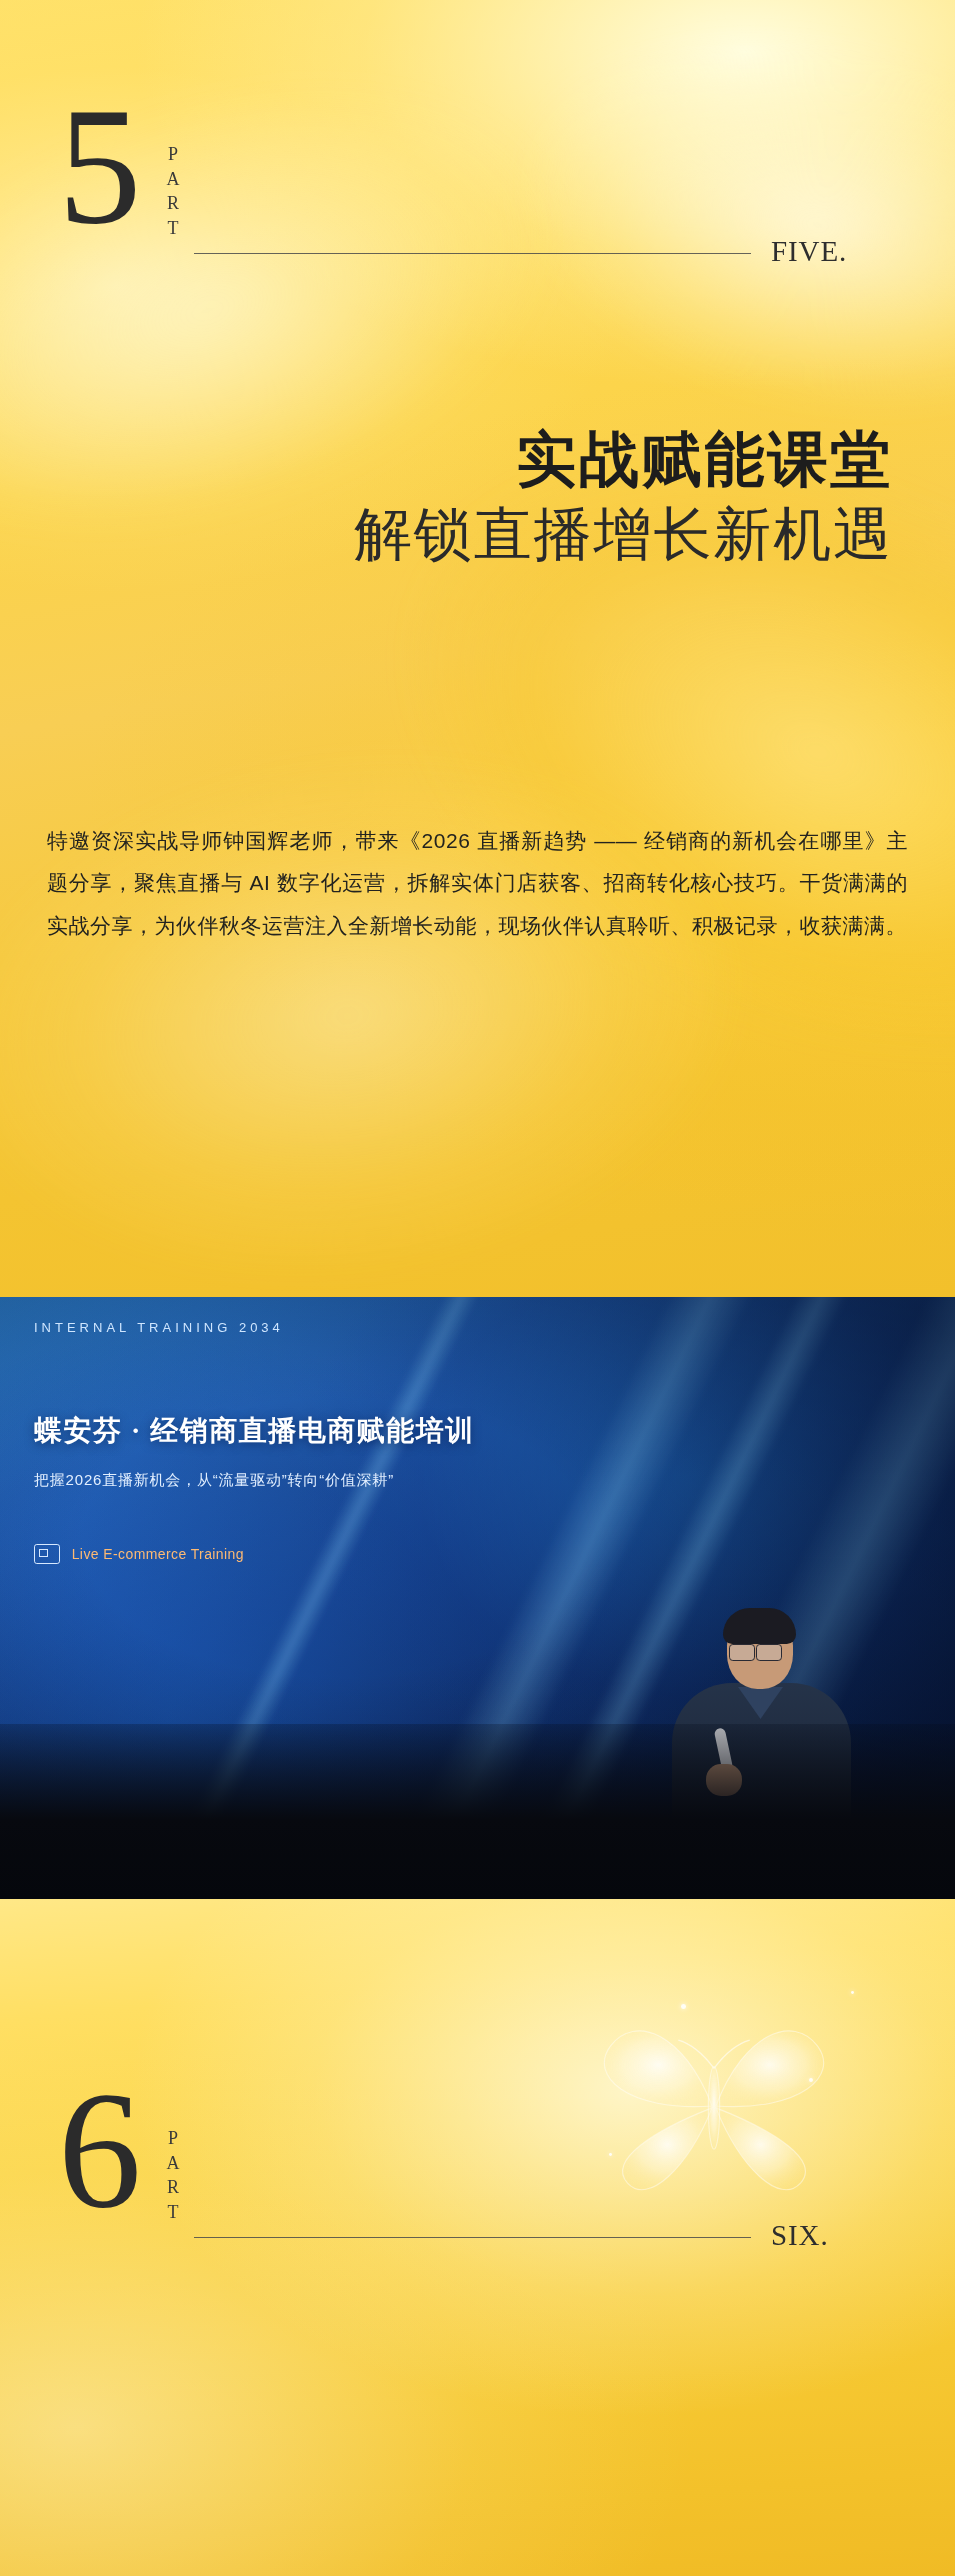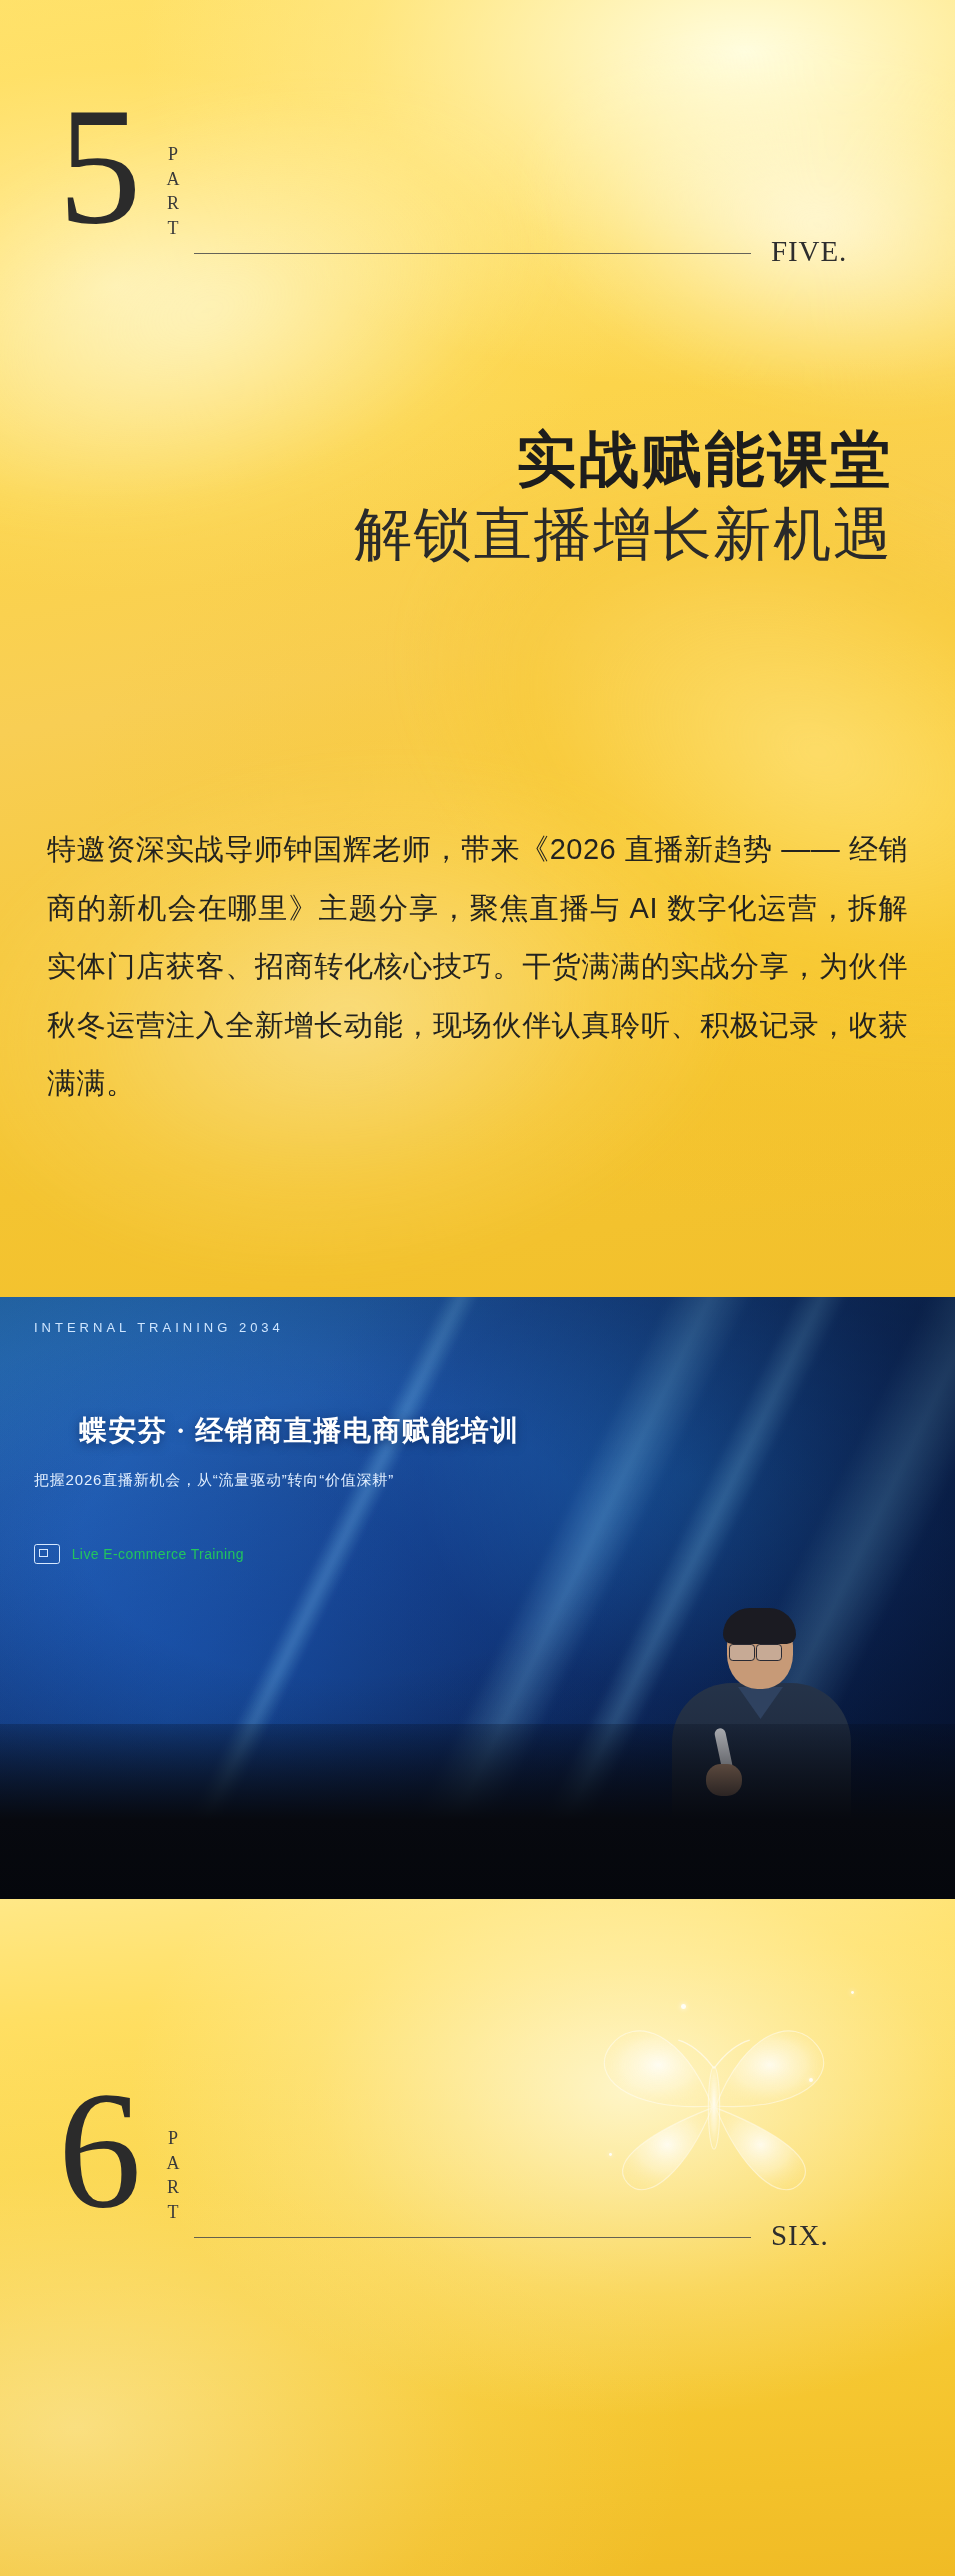--- a/index.html
+++ b/index.html
@@ -133,21 +133,21 @@
     white-space: nowrap;
   }
 
   
   .body-copy {
     position: absolute;
     left: 47px;
     top: 820px;
     width: 861px;
     font-family: "Liberation Sans", sans-serif;
-    font-size: 29px;
+    font-size: 21px;
     line-height: 2.02;
     color: #23231f;
     letter-spacing: 0.5px;
     text-align: justify;
   }
 
   
   .photo {
     position: absolute;
     left: 0;
@@ -193,21 +193,20 @@
   }
   .ph-title {
     position: absolute;
     left: 34px; top: 115px;
     color: #ffffff;
     font-size: 28px;
     font-weight: bold;
     letter-spacing: 1.5px;
     font-family: "Liberation Serif", serif;
     text-shadow: 0 1.9px 9.4px rgba(0,20,60,0.5);
-    margin-left: 45px;
   }
   .ph-sub {
     position: absolute;
     left: 34px; top: 174px;
     color: #e2efff;
     font-size: 15px;
     letter-spacing: 0.8px;
     font-family: "Liberation Sans", sans-serif;
   }
   .ph-tagrow {
@@ -224,21 +223,21 @@
     position: relative;
   }
   .ph-tag-icon::after {
     content: "";
     position: absolute;
     left: 3.8px; top: 3.8px;
     width: 7.5px; height: 6.6px;
     border: 1.3px solid #d7e9ff;
   }
   .ph-tag-text {
-    color: #22c55e;
+    color: #fdba74;
     font-size: 14px;
     letter-spacing: 0.4px;
     font-family: "Liberation Sans", sans-serif;
   }
   
   .speaker {
     position: absolute;
     right: 81px;
     bottom: 0;
     width: 226px;

